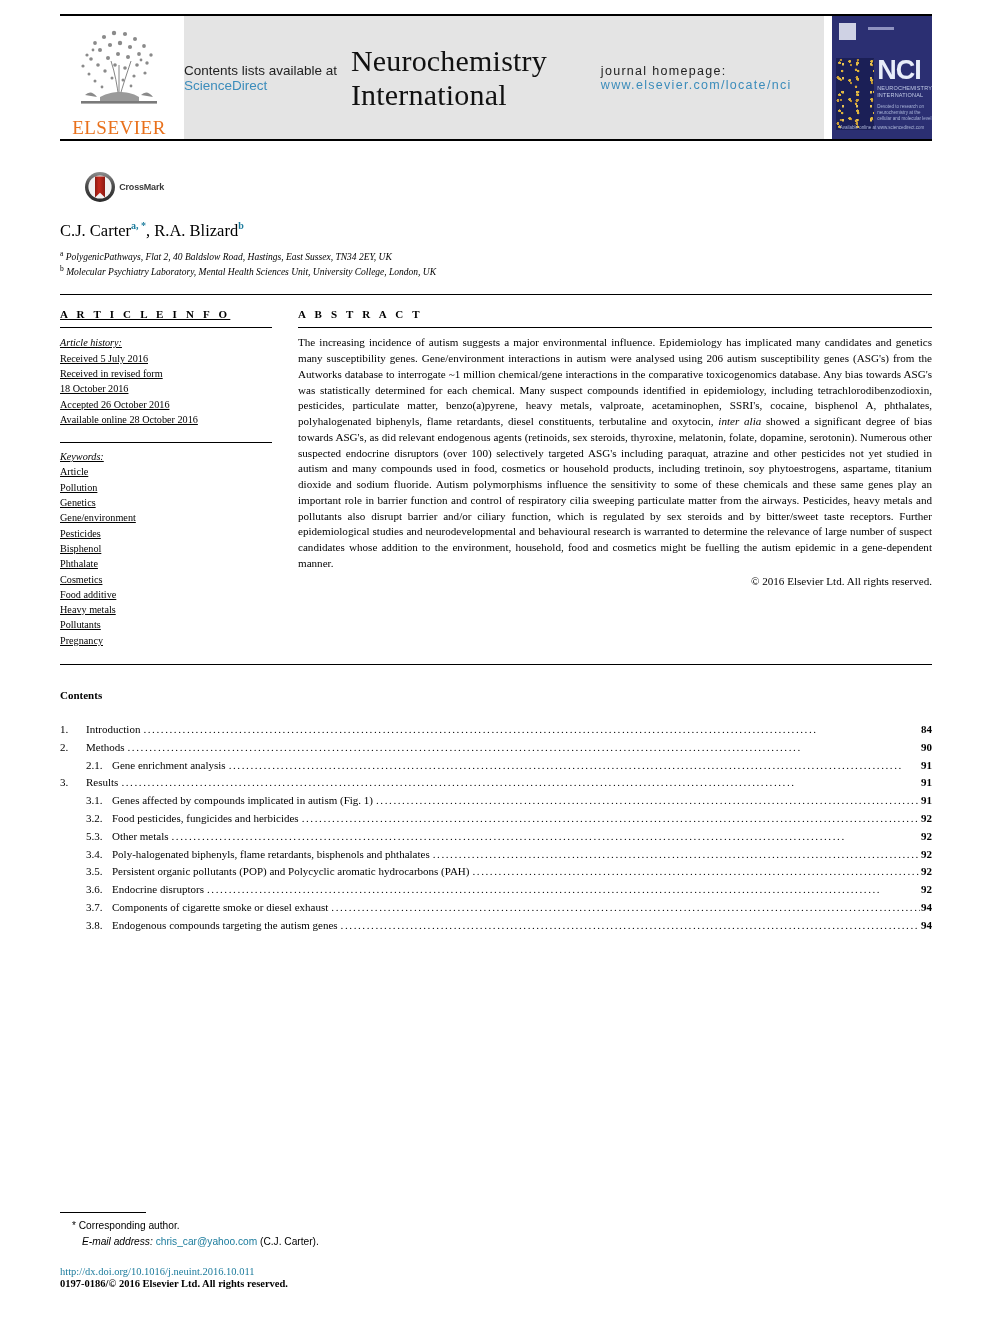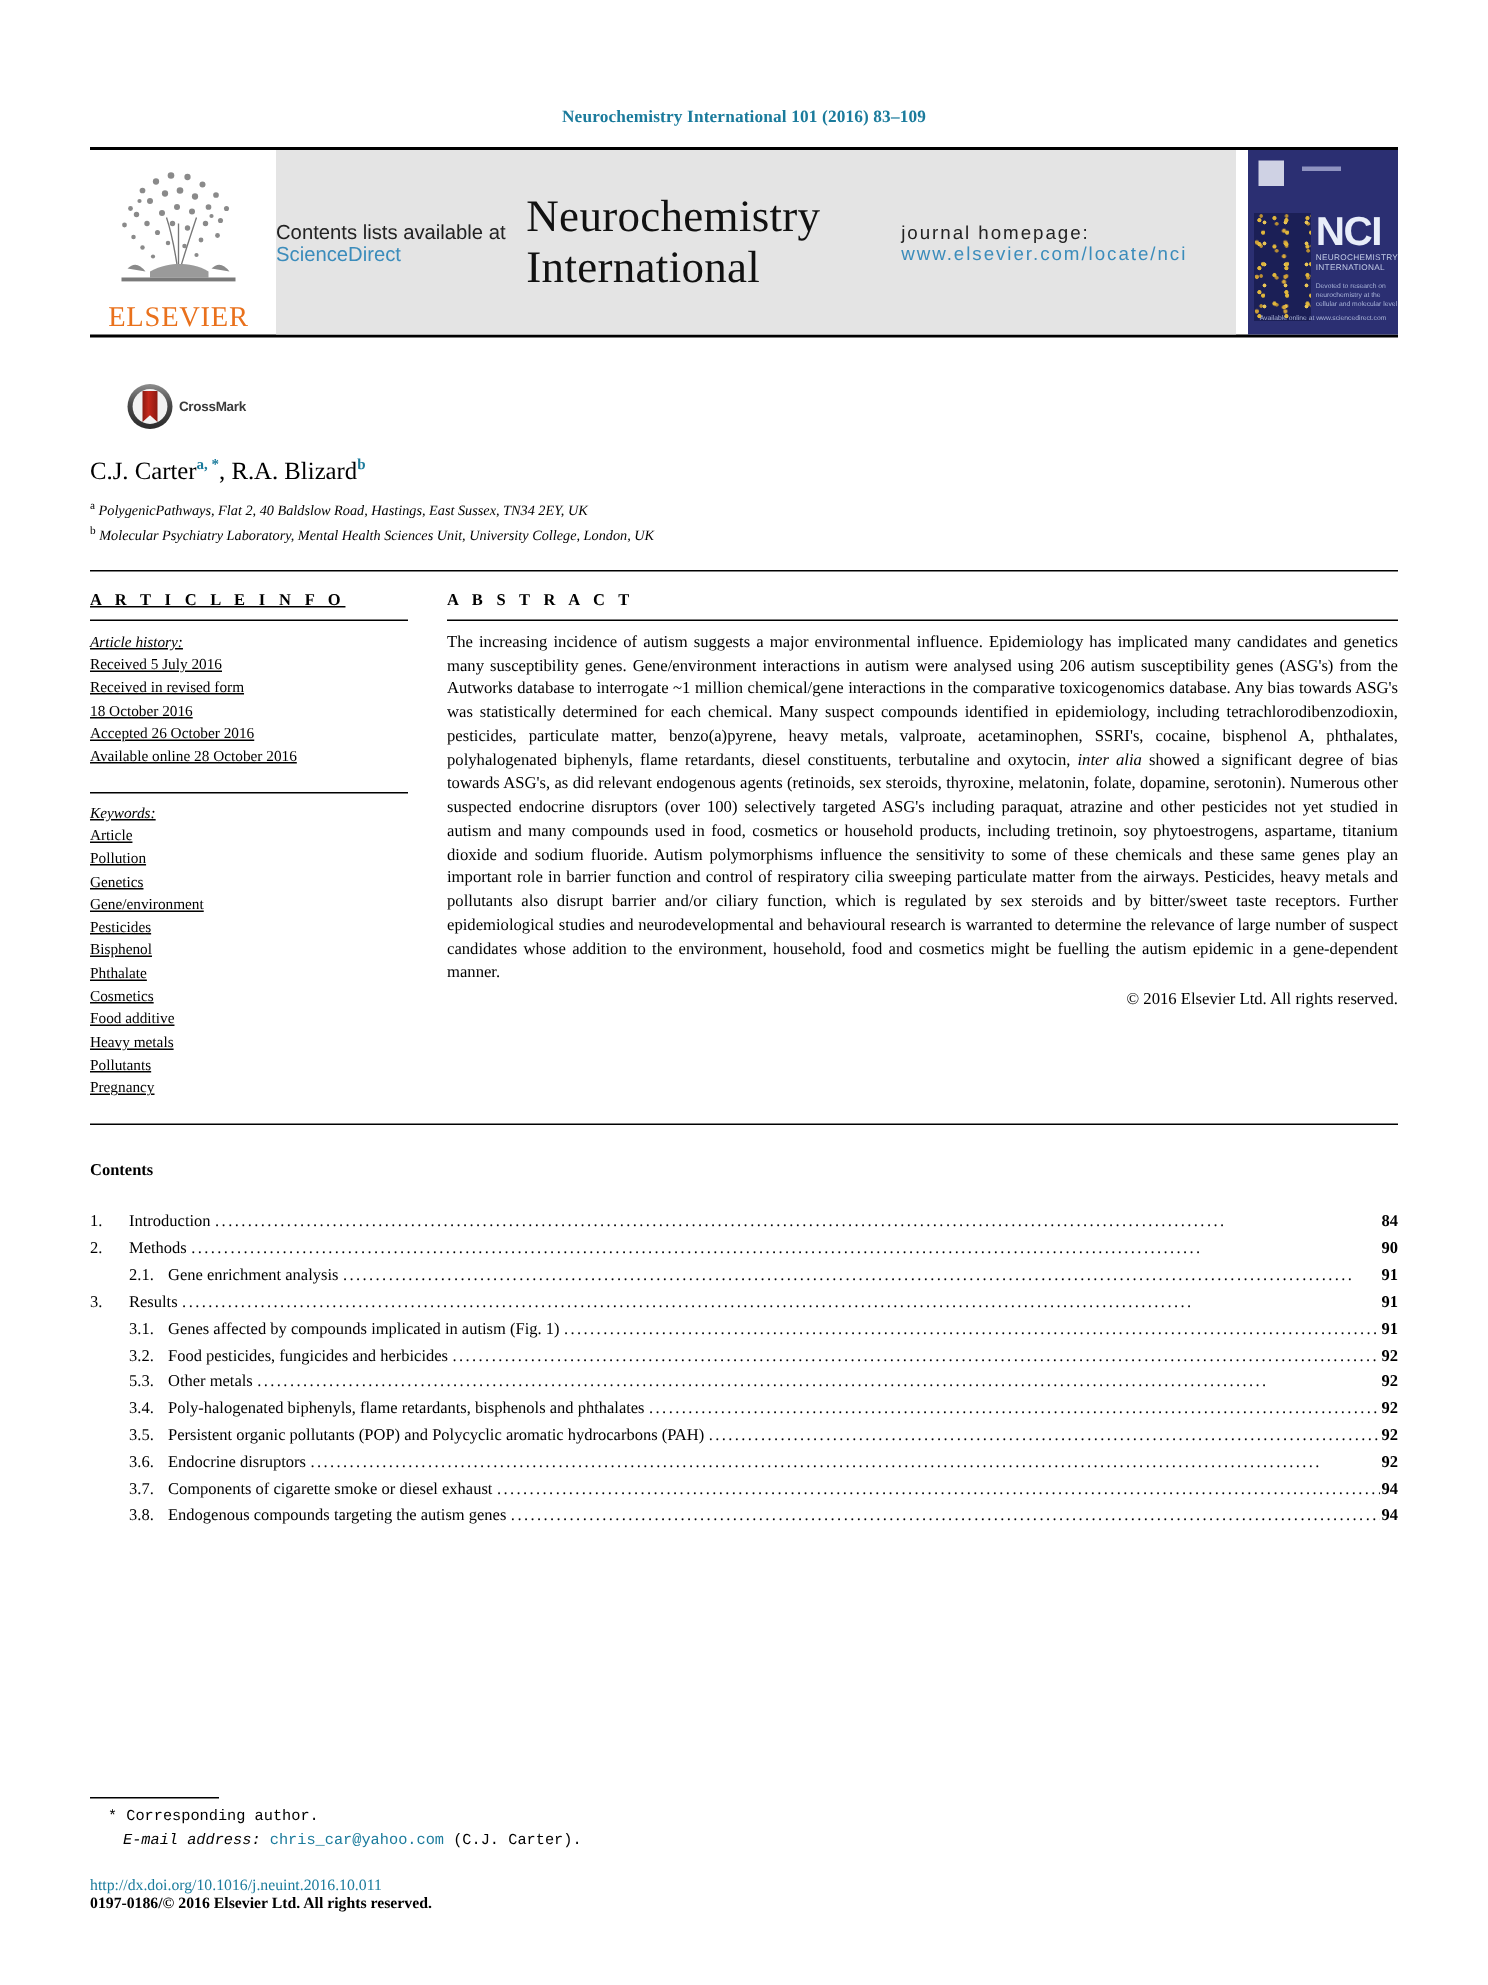--- a/index.html
+++ b/index.html
@@ -310,36 +310,35 @@
     width: 420px;
   }
   .foot-rule {
     border-top: 1px solid #000;
     width: 86px;
     margin-bottom: 5px;
   }
   .foot-line {
     font-size: 10.2px;
     line-height: 1.5;
-    font-family: Liberation Mono, monospace;
+    font-family: Liberation Sans, sans-serif;
   }
   .foot-line .star { font-size: 10px; }
   .foot-indent { padding-left: 12px; }
   .foot-ital { font-style: italic; }
   .link-blue { color: #1b7b9c; }
   .doi-block { margin-top: 17px; }
   .doi-line { font-size: 10.5px; color: #1b7b9c; font-family: "Liberation Serif", serif; }
   .issn-line { font-size: 10.5px; font-weight: bold; font-family: "Liberation Serif", serif; margin-top: 1px;}
 </style>
 </head>
 <body>
 
 <div class="page">
 
-  <div class="running-head">Neurochemistry International 101 (2016) 83–109</div>
 
   <div class="masthead-rule"></div>
 
   <div class="masthead">
 
     <div class="elsevier-logo">
       <svg class="tree-svg" width="104" height="92" viewBox="0 0 104 92">
         <g fill="#6f6f6f">
           <ellipse cx="52" cy="27" rx="40" ry="22" fill="none"></ellipse>
         </g>

